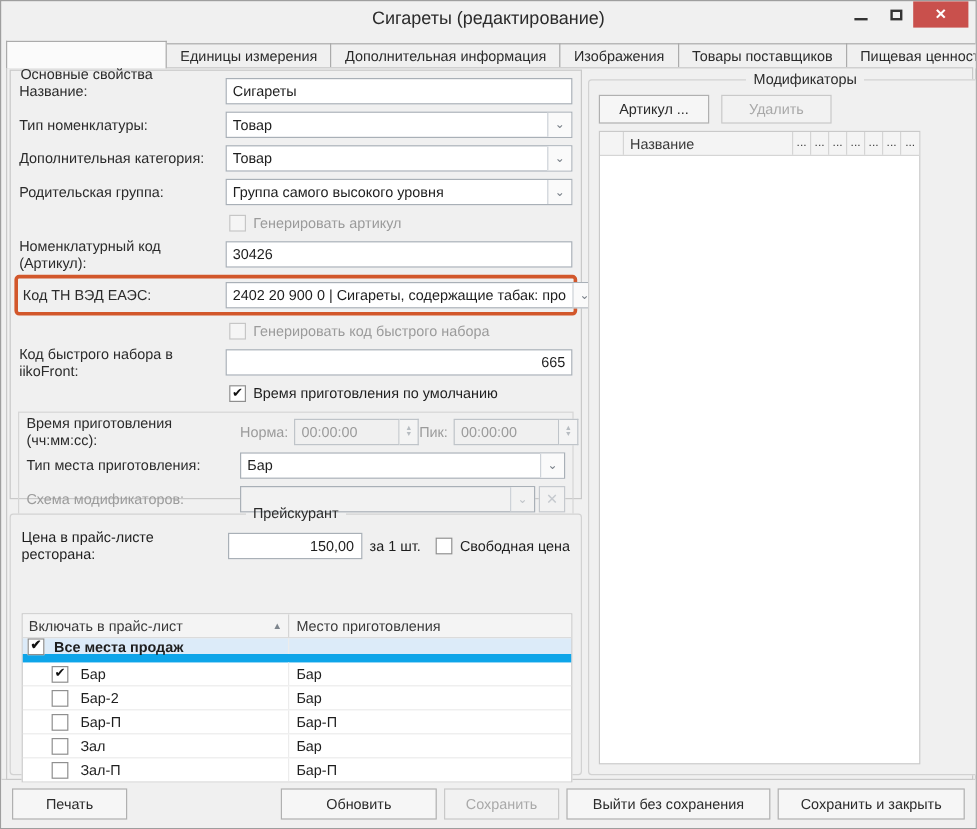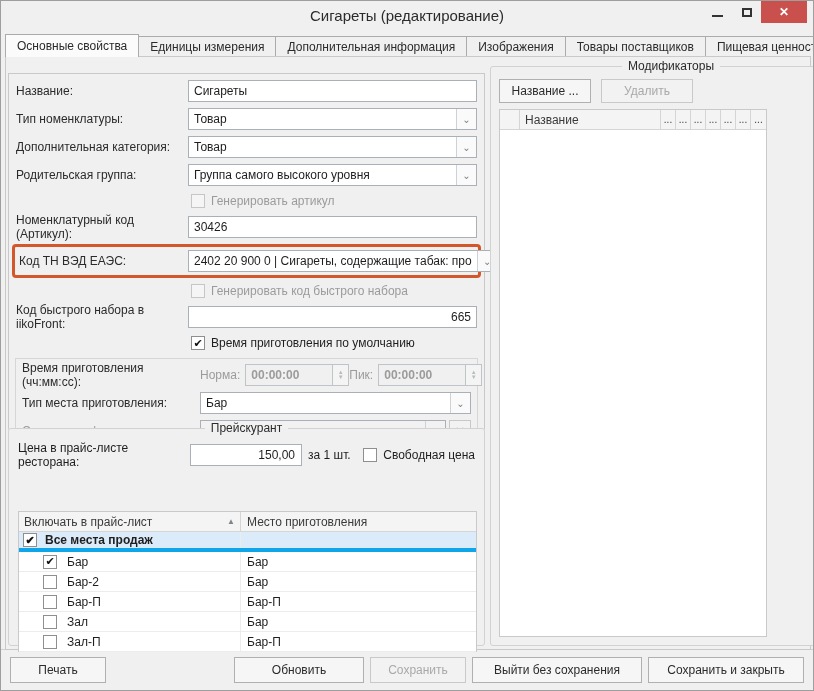--- a/index.html
+++ b/index.html
@@ -31,29 +31,29 @@
   }
   .win-btn .max-glyph { width:10px; height:9px; border:2px solid #333; display:block; }
   .win-btn .min-glyph { width:11px; height:2px; background:#333; display:block; margin-top:8px;}
   
   .tabbar { position:absolute; left:4px; top:33px; right:4px; height:23px; display:flex; align-items:flex-end; }
   .tab {
     height:21px; padding:3px 11px 0 11px; background:#f0f0f0;
     border:1px solid #ababab; border-bottom:none; margin-right:-1px;
     color:#2b2b2b; white-space:nowrap; position:relative; z-index:1;
   }
-  .tab.active { height:23px; background:#fbfbfb; z-index:3; padding-top:4px; }
+  .tab.active { height:23px; background:#fbfbfb; z-index:3; padding-top:20px; }
   
   .tabpage {
     position:absolute; left:4px; top:55px; width:806px; height:594px;
     border:1px solid #c9c9c9; background:#f0f0f0; z-index:2;
   }
   
   .fields-panel {
-    position:absolute; left:2px; top:16px; width:477px; height:358px;
+    position:absolute; left:2px; top:1px; width:477px; height:358px;
     border:1px solid #c9c9c9; padding:6px 7px 0 7px; background:#f0f0f0;
   }
   .row { display:flex; align-items:center; margin-bottom:6px; height:22px; }
   .row .lbl { width:172px; flex:none; color:#2b2b2b; }
   .lbl.disabled { color:#9b9b9b; }
   .tbox {
     flex:1; height:22px; background:#fff; border:1px solid #a9b0b7;
     padding:3px 5px; overflow:hidden; white-space:nowrap;
   }
   .tbox.right { text-align:right; }
@@ -86,21 +86,21 @@
     border:3px solid #d2572b; border-radius:4px;
     margin:0 -4px 4px -4px; padding:3px 4px;
   }
   .highlight-wrap .row { margin-bottom:0; }
   .subpanel {
     border:1px solid #d6d6d6; margin:4px -1px 0 -1px; padding:5px 6px 0 6px; height:112px;
   }
   .spin { display:flex; width:104px; flex:none; }
   .spin .sval {
     width:88px; height:22px; background:#f0f0f0; border:1px solid #bfc4c9;
-    color:#9b9b9b; padding:3px 5px;font-weight:bold;
+    color:#9b9b9b; padding:3px 5px;
   }
   .spin .arrows {
     width:16px; height:22px; border:1px solid #bfc4c9; border-left:none;
     display:flex; flex-direction:column; align-items:center; justify-content:center;
     color:#b7bcc1; font-size:6px; line-height:5px; background:#f4f4f4;
   }
   .gap { flex:1; }
   
   fieldset {
     border:1px solid #d2d2d2; border-radius:3px; background:#f0f0f0;
@@ -126,21 +126,21 @@
   }
   .pt-head { display:flex; height:20px; background:#f4f4f4; border-bottom:1px solid #d5d5d5; }
   .pt-h1 { width:222px; flex:none; padding:3px 5px; border-right:1px solid #d5d5d5;
            display:flex; align-items:center; color:#3a3a3a; }
   .pt-h1 .sort { margin-left:auto; font-size:8px; color:#7d858d; }
   .pt-h2 { flex:1; padding:3px 6px; color:#3a3a3a; }
   .pt-row { display:flex; height:20px; border-bottom:1px solid #ececec; align-items:center; }
   .pt-row .c1 { width:222px; flex:none; display:flex; align-items:center; height:100%;
                 border-right:1px solid #ececec; padding-left:4px; }
   .pt-row .c2 { flex:1; padding-left:6px; }
-  .pt-row.group { background:#dcebf9; font-weight:bold; border-bottom:4px solid #0ea5e9; }
+  .pt-row.group { background:#dcebf9; font-weight:bold; border-bottom:7px solid #0ea5e9; }
   .pt-row .cb { margin-right:8px; }
   .pt-row.child .c1 { padding-left:24px; }
   .pt-row.child .c1 .cb { margin-right:10px; }
   
   .modifiers {
     position:absolute; left:484px; top:2px; width:316px; height:587px;
     padding:6px 8px 0 8px;
   }
   .mod-buttons { display:flex; height:24px; margin-bottom:6px; }
   .btn {
@@ -375,21 +375,21 @@
             </div>
           <div class="c2">Бар-П</div>
         </div>
       </div>
     </fieldset>
 
     <fieldset class="modifiers">
       <legend>Модификаторы</legend>
 
       <div class="mod-buttons">
-        <div class="btn">Название ...</div>
+        <div class="btn">Артикул ...</div>
         <div class="btn disabled">Удалить</div>
       </div>
 
       <div class="mod-body">
         <div class="mtable">
           <div class="mt-head">
             <div class="mt-sel"></div>
             <div class="mt-name">Название</div>
             <div class="mt-dot">...</div>
             <div class="mt-dot">...</div>

